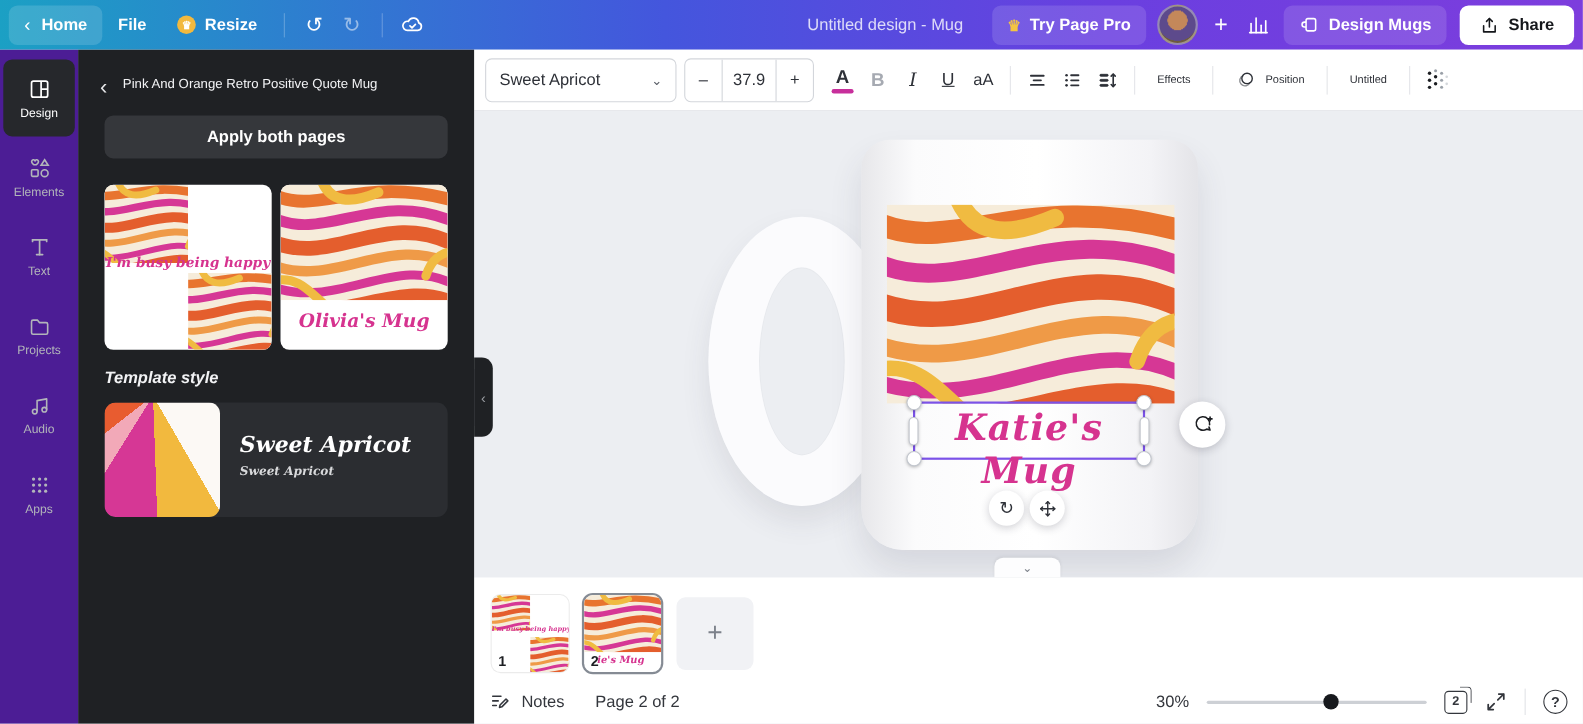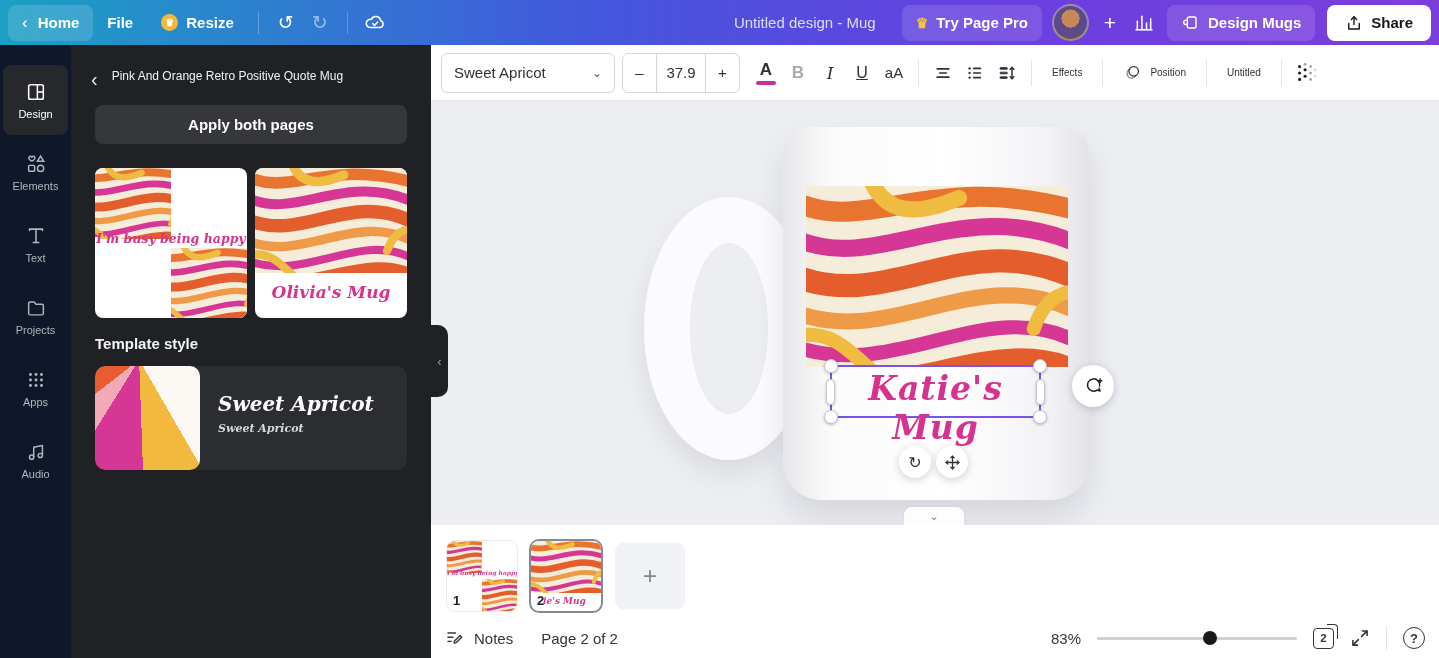--- a/index.html
+++ b/index.html
@@ -28,22 +28,22 @@
   .avatar { width:37px; height:37px; border-radius:50%; margin-left:10px;
     background:radial-gradient(circle at 50% 38%, #c4885a 0 34%, #5d4a8c 35% 70%, #6d5a3e 71%);
     border:2px solid rgba(255,255,255,0.35); cursor:pointer; flex:none; }
   .plusbtn { width:34px; height:34px; border-radius:50%; display:flex; align-items:center; justify-content:center;
     color:#fff; font-size:21px; font-weight:400; cursor:pointer; margin-left:4px; }
   .printmugs { background:rgba(255,255,255,0.13); margin-left:6px; }
   .share { background:#fff; color:#15171b; margin-left:12px; padding:0 18px; }
   .share svg, .printmugs svg { flex:none; }
 
   
-  .sidebar { position:absolute; left:0; top:45px; width:71px; height:613px; background:#0f172a; z-index:20;
-    display:flex; flex-direction:column; padding-top:19px; }
+  .sidebar { position:absolute; left:0; top:45px; width:71px; height:613px; background:#4c1d95; z-index:20;
+    display:flex; flex-direction:column; padding-top:8px; }
   .side-item { height:70px; display:flex; flex-direction:column; align-items:center; justify-content:center;
     gap:5px; color:#b2b5ba; font-size:11px; cursor:pointer; margin:1px 3px; border-radius:8px; }
   .side-item.active { color:#fff; background:#26282c; }
   .side-item svg { display:block; }
 
   
   .panel { position:absolute; left:71px; top:45px; width:360px; height:613px; background:#1f2124; z-index:19;
     color:#fff; padding:22px 24px 0 24px; }
   .panel-head { display:flex; gap:14px; align-items:flex-start; }
   .back-arrow { color:#e8e9eb; font-size:20px; line-height:24px; cursor:pointer; margin-left:-4px; }
@@ -51,21 +51,21 @@
   .apply-btn { margin-top:14px; width:312px; height:39px; background:#35373b; border-radius:8px;
     display:flex; align-items:center; justify-content:center; font-size:15px; font-weight:700; color:#fff; cursor:pointer;text-align:right; }
   .thumb-row { display:flex; gap:8px; margin-top:24px; }
   .tpl-thumb { width:152px; height:150px; border-radius:8px; overflow:hidden; position:relative; background:#fff; cursor:pointer; }
   .tpl-thumb .corner-tl { position:absolute; left:0; top:0; width:50%; height:47%; }
   .tpl-thumb .corner-br { position:absolute; right:0; bottom:0; width:50%; height:47%; }
   .script { font-family:"DejaVu Serif", serif; font-style:italic; font-weight:700; color:#d6338f; }
   .tpl-thumb .quote { position:absolute; left:0; right:0; top:42%; text-align:center; font-size:12.5px; white-space:nowrap; }
   .tpl-thumb.full .pat { position:absolute; left:0; top:0; width:100%; height:70%; }
   .tpl-thumb.full .band-text { position:absolute; left:0; right:0; top:76%; text-align:center; font-size:17px; }
-  .tpl-label { margin-top:17px; font-size:15px; font-weight:700; color:#f2f3f5; }
+  .tpl-label { margin-top:17px; font-size:15px; font-weight:700; color:#f2f3f5;font-style:italic; }
   .style-card { margin-top:14px; width:312px; height:104px; background:#2b2d31; border-radius:10px; display:flex;
     overflow:hidden; cursor:pointer; }
   .style-img { width:105px; height:104px; flex:none; border-radius:10px;
     background:conic-gradient(from 0deg at 42% -6%, #fcf9f5 0deg 150deg, #f2b93e 150deg 178deg, #d63795 178deg 212deg, #f2a9b8 212deg 232deg, #e85c30 232deg 360deg); }
   .style-texts { padding:26px 0 0 18px; }
   .style-name { font-family:"DejaVu Serif", serif; font-style:italic; font-weight:700; font-size:20px; color:#fff; }
   .style-sub  { font-family:"DejaVu Serif", serif; font-style:italic; font-weight:700; font-size:11px; color:#d8d9db; margin-top:6px; }
   .collapse-tab { position:absolute; left:431px; top:325px; width:17px; height:72px; background:#1f2124;
     border-radius:0 10px 10px 0; z-index:21; display:flex; align-items:center; justify-content:center;
     color:#9a9da2; font-size:13px; cursor:pointer; }
@@ -261,40 +261,40 @@
       </svg>
       <span>Text</span>
     </div>
     <div class="side-item">
       <svg width="22" height="22" viewBox="0 0 24 24" fill="none" stroke="#b2b5ba" stroke-width="1.6" stroke-linejoin="round">
         <path d="M4 7.5V18a1.5 1.5 0 0 0 1.5 1.5h13A1.5 1.5 0 0 0 20 18V9.5A1.5 1.5 0 0 0 18.5 8H12l-2-2.5H5.5A1.5 1.5 0 0 0 4 7Z"></path>
       </svg>
       <span>Projects</span>
     </div>
     <div class="side-item">
+      <svg width="22" height="22" viewBox="0 0 24 24" fill="none" stroke="#b2b5ba" stroke-width="1.6" stroke-linejoin="round">
+        <path d="M9.5 17.5V6.8L19 5v10.7"></path>
+        <circle cx="7.2" cy="17.6" r="2.3"></circle>
+          <circle cx="16.7" cy="15.8" r="2.3"></circle>
+      </svg>
+      <span>Audio</span>
+    </div>
+    <div class="side-item">
       <svg width="22" height="22" viewBox="0 0 24 24" fill="#b2b5ba">
         <circle cx="6" cy="6" r="1.6"></circle>
           <circle cx="12" cy="6" r="1.6"></circle>
           <circle cx="18" cy="6" r="1.6"></circle>
         <circle cx="6" cy="12" r="1.6"></circle>
           <circle cx="12" cy="12" r="1.6"></circle>
           <circle cx="18" cy="12" r="1.6"></circle>
         <circle cx="6" cy="18" r="1.6"></circle>
           <circle cx="12" cy="18" r="1.6"></circle>
           <circle cx="18" cy="18" r="1.6"></circle>
       </svg>
       <span>Apps</span>
-    </div>
-    <div class="side-item">
-      <svg width="22" height="22" viewBox="0 0 24 24" fill="none" stroke="#b2b5ba" stroke-width="1.6" stroke-linejoin="round">
-        <path d="M9.5 17.5V6.8L19 5v10.7"></path>
-        <circle cx="7.2" cy="17.6" r="2.3"></circle>
-          <circle cx="16.7" cy="15.8" r="2.3"></circle>
-      </svg>
-      <span>Audio</span>
     </div>
   </div>
 
   <div class="panel">
     <div class="panel-head">
       <span class="back-arrow">‹</span>
       <div class="panel-title">Pink And Orange Retro Positive Quote Mug</div>
     </div>
     <div class="apply-btn">Apply both pages</div>
     <div class="thumb-row">
@@ -470,21 +470,21 @@
         <div class="notes">
           <svg width="20" height="20" viewBox="0 0 24 24" fill="none" stroke="#33363c" stroke-width="1.7" stroke-linecap="round" stroke-linejoin="round">
             <path d="M3.5 6h9M3.5 11h6M3.5 16h4"></path>
             <path d="m13.5 18.5 6.5-6.5 2 2-6.5 6.5-2.6.6z" transform="translate(-2,-3)"></path>
           </svg>
           <span>Notes</span>
         </div>
         <div class="page-ind">Page 2 of 2</div>
       </div>
       <div class="sb-right">
-        <div class="zoom-pct">83%</div>
+        <div class="zoom-pct">30%</div>
         <div class="slider">
           <div class="track"></div>
           <div class="thumb"></div>
         </div>
         <div class="pages-badge">2</div>
         <div class="expand-ic">
           <svg width="20" height="20" viewBox="0 0 24 24" fill="none" stroke="#33363c" stroke-width="1.9" stroke-linecap="round" stroke-linejoin="round">
             <path d="M14 10l6.5-6.5M15 3.5h5.5V9"></path>
               <path d="M10 14l-6.5 6.5M9 20.5H3.5V15"></path>
           </svg>

